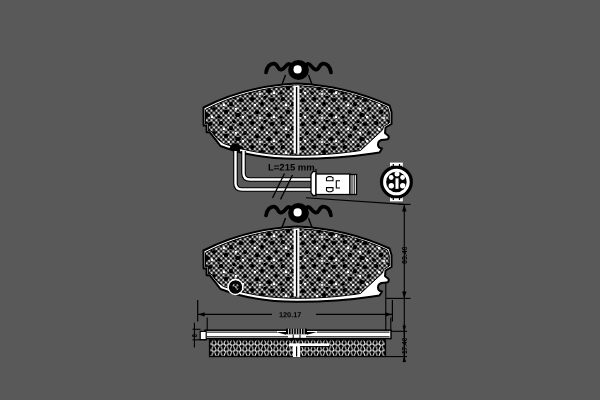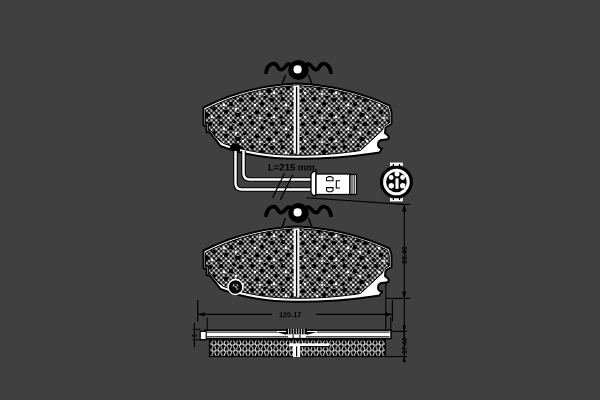--- a/index.html
+++ b/index.html
@@ -1,16 +1,16 @@
 <!DOCTYPE html>
 <html><head>
 <meta charset="utf-8">
 <style>
   html,body{margin:0;padding:0;background:#ffffff;}
-  #stage{position:relative;width:600px;height:400px;background:#be185d;overflow:hidden;filter:grayscale(1);}
+  #stage{position:relative;width:600px;height:400px;background:#c2410c;overflow:hidden;filter:grayscale(1);}
   svg{position:absolute;left:0;top:0;}
   text{font-family:"Liberation Sans",sans-serif;fill:#000;}
 </style>
 </head>
 <body>
 <div id="stage">
 <svg width="600" height="400" viewBox="0 0 600 400">
 <defs>
 
   <pattern id="ht" width="3.4" height="3.4" patternUnits="userSpaceOnUse" patternTransform="rotate(45)">

